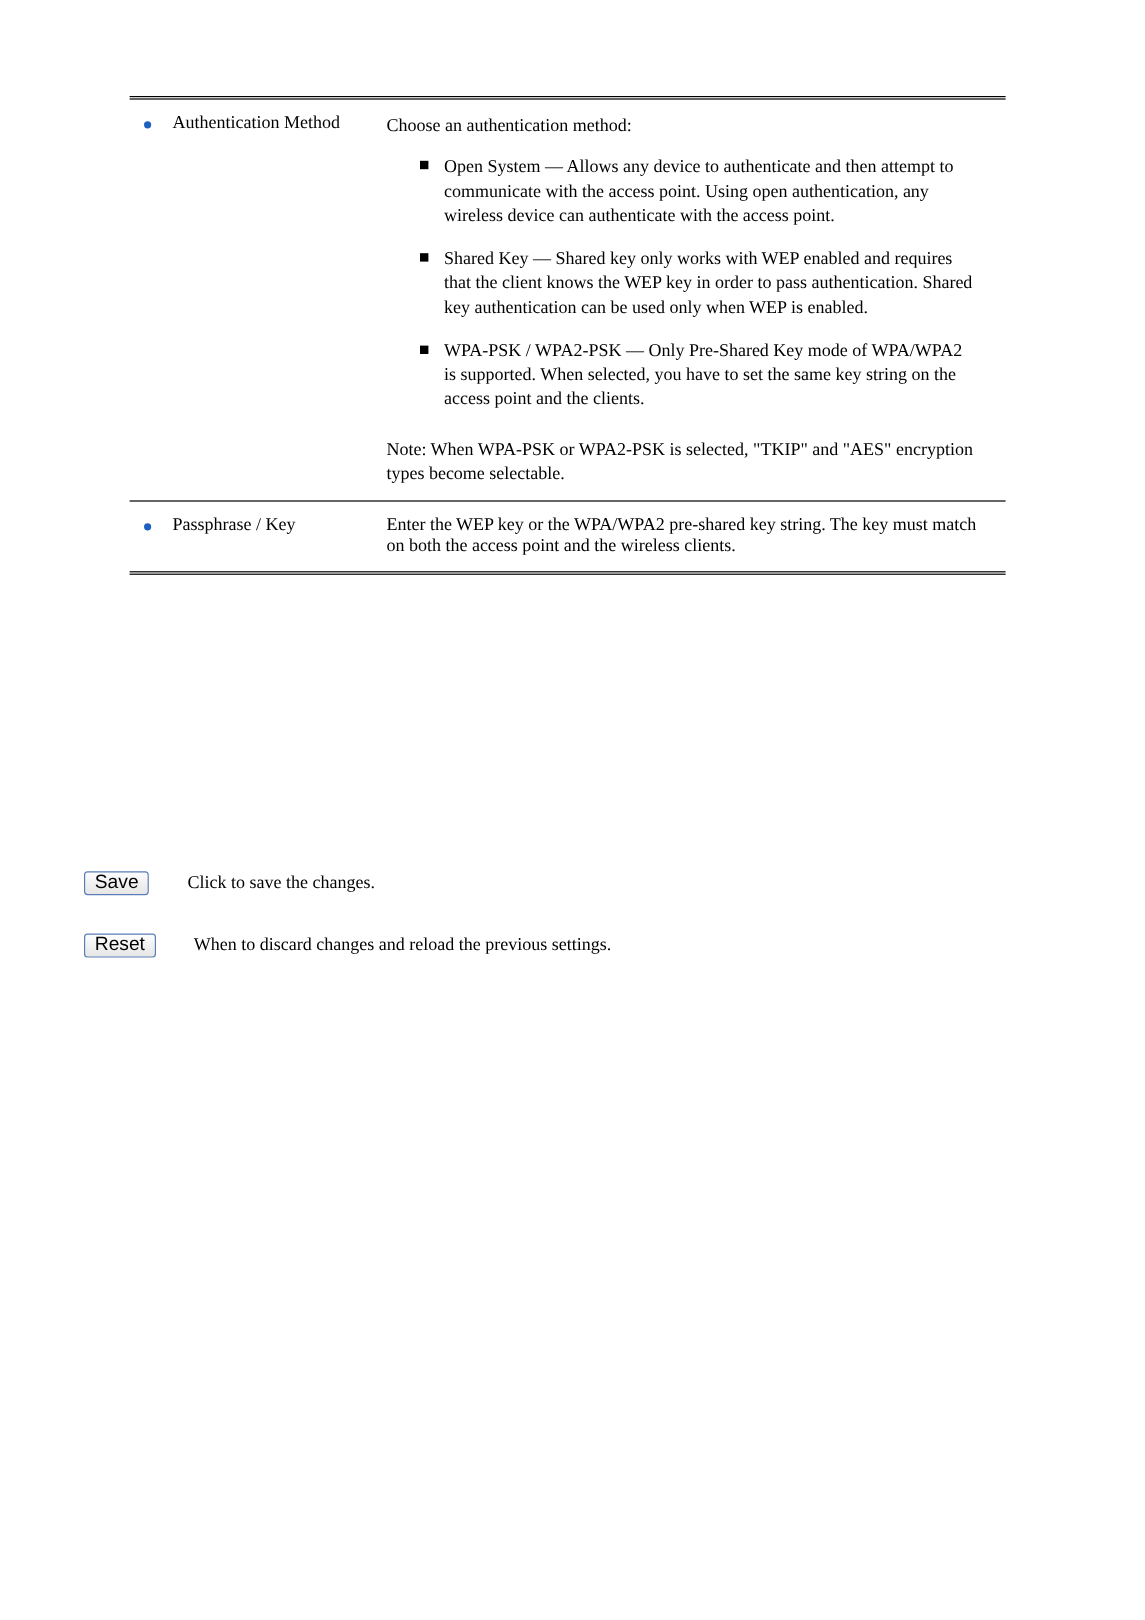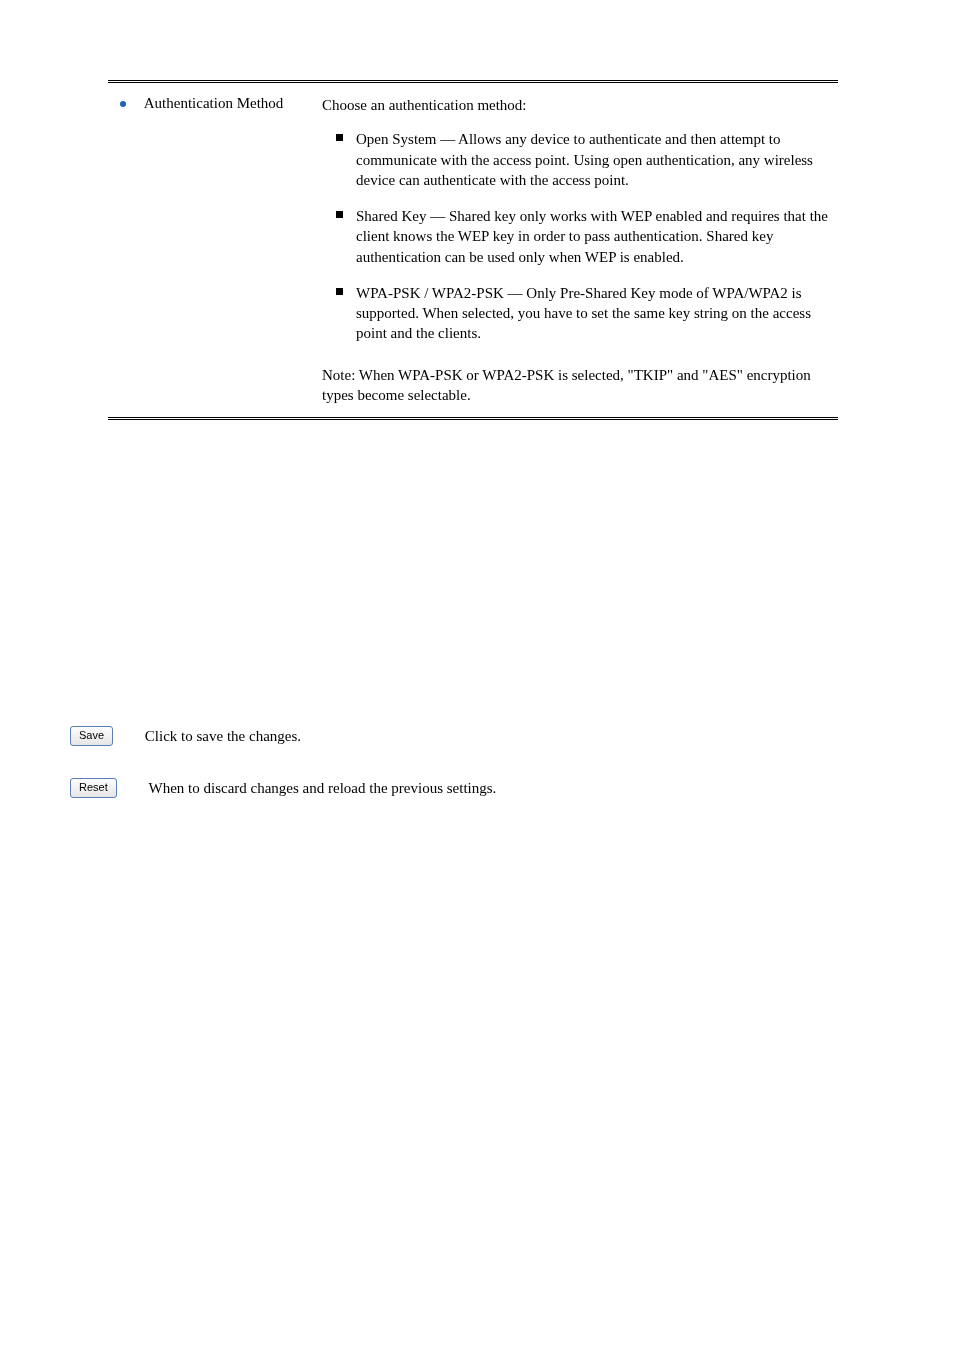--- a/index.html
+++ b/index.html
@@ -58,21 +58,21 @@
   }
   .label-text {
     display: inline-block;
     max-width: 150px;
   }
   .desc-block {
     margin-bottom: 14px;
     line-height: 1.35;
   }
   .sub-list {
-    margin: 0;
+    margin: 14px;
     padding: 0;
     list-style: none;
   }
   .sub-list li {
     position: relative;
     padding-left: 34px;
     margin-bottom: 16px;
     line-height: 1.35;
   }
   .sq {
@@ -87,21 +87,21 @@
     margin-top: 21px;
     line-height: 1.35;
   }
   .btn-img {
     display: inline-block;
     padding: 1px 8px 2px 8px;
     border: 1px solid #5a7fb8;
     border-radius: 3px;
     background: linear-gradient(#fdfdfd, #e6e6e6);
     font-family: Tahoma, Arial, sans-serif;
-    font-size: 11px;
+    font-size: 16px;
     color: #000;
     line-height: 15px;
     vertical-align: middle;
   }
   .btn-row {
     position: absolute;
     left: 70px;
   }
   .btn-row.save  { top: 726px; }
   .btn-row.reset { top: 778px; }
@@ -138,20 +138,29 @@
             <li>
               <span class="sq"></span>
               <span>WPA-PSK / WPA2-PSK — Only Pre-Shared Key mode of WPA/WPA2 is supported. When selected, you have to set the same key string on the access point and the clients.</span>
             </li>
           </ul>
           <div class="note">Note: When WPA-PSK or WPA2-PSK is selected, "TKIP" and "AES" encryption types become selectable.</div>
         </td>
       </tr>
 
 
+      <tr class="row">
+        <td class="col-label">
+          <span class="dot"></span>
+          <span class="label-text">Passphrase / Key</span>
+        </td>
+        <td class="col-desc">
+          <span>Enter the WEP key or the WPA/WPA2 pre-shared key string. The key must match on both the access point and the wireless clients.</span>
+        </td>
+      </tr>
 
     </tbody>
       </table>
   </div>
 
   <div class="btn-row save">
     <span class="btn-img">Save</span>
     <span class="btn-desc">Click to save the changes.</span>
   </div>
 

